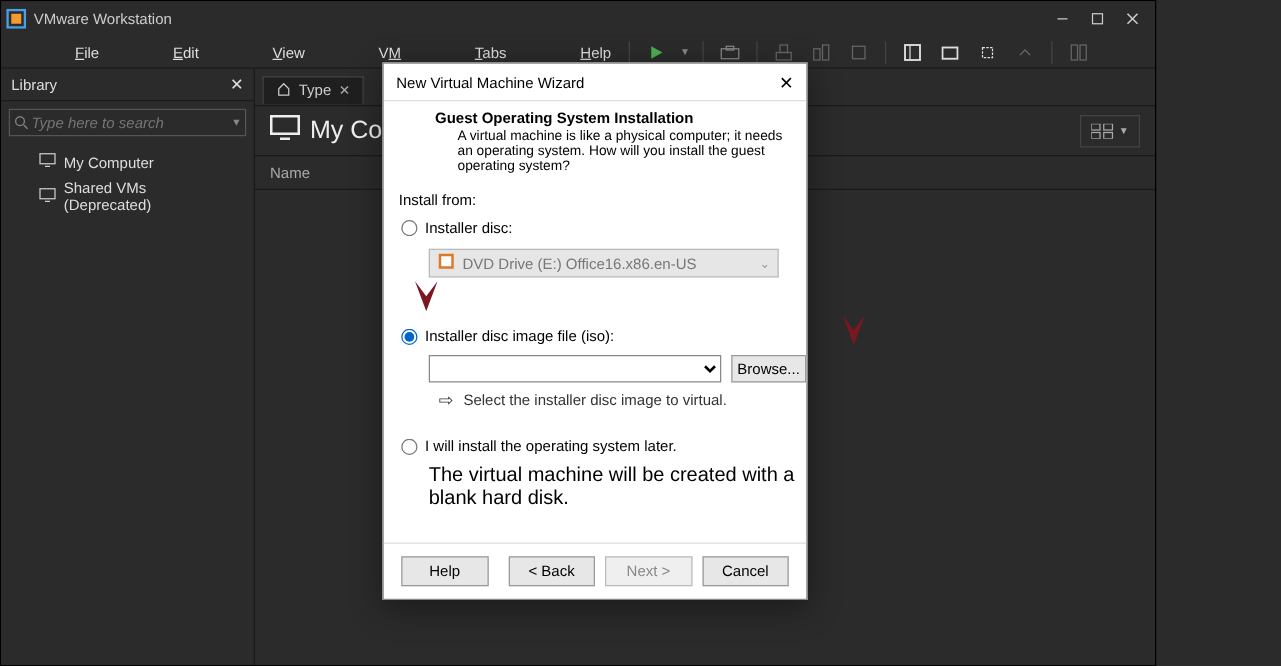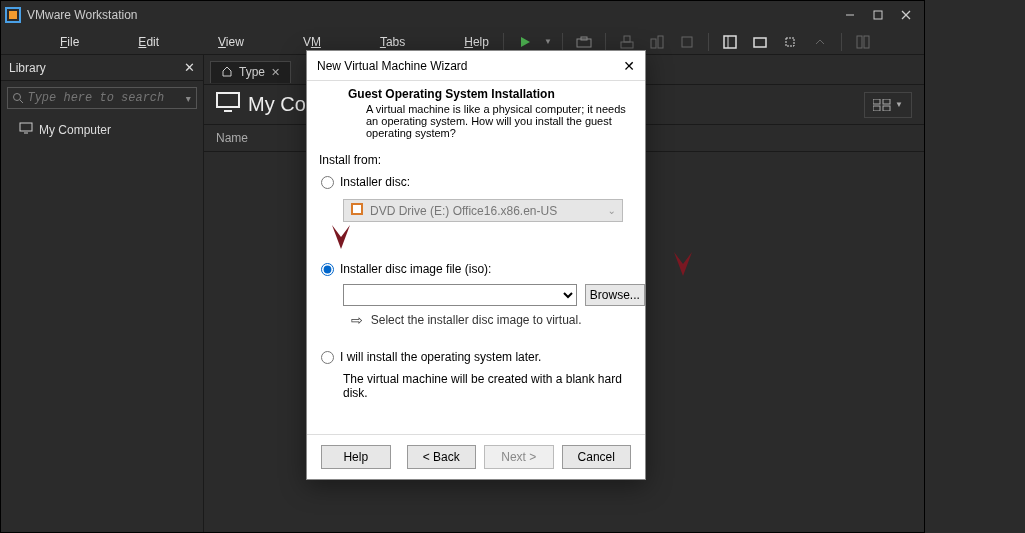--- a/index.html
+++ b/index.html
@@ -12,23 +12,23 @@
   .menubar { height: 26px; background: #2b2b2b; display: flex; align-items: center; padding: 0 8px; color: #ddd; font-size: 12px; border-bottom: 1px solid #1a1a1a; }
   .menubar .menuitem { padding: 4px 8px; cursor: default; margin-left: 43px; }
   .menubar .menuitem u { text-decoration: underline; }
   .toolitem { width: 26px; height: 22px; display: flex; align-items: center; justify-content: center; margin: 0 2px; color: #888; }
   .toolsep { width: 1px; height: 18px; background: #444; margin: 0 6px; }
   .body { flex: 1; display: flex; background: #222; }
   .sidebar { width: 203px; background: #2b2b2b; border-right: 1px solid #1a1a1a; display: flex; flex-direction: column; }
   .sidebar-header { height: 26px; display: flex; align-items: center; justify-content: space-between; padding: 0 8px; color: #ddd; font-size: 12px; border-bottom: 1px solid #1a1a1a; }
   .search { margin: 6px; display:flex; align-items:center; border:1px solid #555; background:#2b2b2b; height:22px; }
   .search .sicon { width:20px; display:flex; align-items:center; justify-content:center; }
-  .search input { flex:1; background:transparent; border:none; color:#888; font-size:12px; outline:none; font-style: italic; font-family: Liberation Mono, monospace;}
+  .search input { flex:1; background:transparent; border:none; color:#888; font-size:12px; outline:none; font-style: italic;}
   .search .dd { width:16px; color:#888; font-size:10px; text-align:center;}
-  .tree { padding: 4px 8px; color:#ddd; font-size:12px; }
+  .tree { padding: 4px 20px; color:#ddd; font-size:12px; }
   .tree .row { display:flex; align-items:center; gap:6px; padding:3px 10px; }
   .main { flex:1; display:flex; flex-direction:column; background:#2b2b2b; }
   .tabbar { height: 30px; display:flex; align-items:center; padding: 4px 6px 0 6px; gap:4px; border-bottom:1px solid #1a1a1a;}
   .tab { background:#1f1f1f; border:1px solid #444; border-bottom:none; color:#ccc; font-size:12px; padding:3px 10px; display:flex;align-items:center; gap:6px;}
   .tab .close { color:#aaa; font-size:11px; }
   .content-header { height:40px; display:flex; align-items:center; justify-content:space-between; color:#eee; padding: 0 12px; border-bottom:1px solid #1a1a1a;}
   .content-header .title { display:flex; align-items:center; gap:8px; font-size:20px;}
   .viewbtn { width:48px;height:26px;border:1px solid #444;display:flex;align-items:center;justify-content:center;color:#aaa;font-size:12px;gap:4px;background:#2b2b2b;}
   .colhead { color:#aaa; font-size:12px; padding:6px 12px; border-bottom:1px solid #1a1a1a;}
   
@@ -42,21 +42,21 @@
   .dialog .sect-label { padding:4px 12px; font-size:12px; }
   .dialog .opt { display:flex; align-items:center; gap:6px; padding:4px 14px; font-size:12px;}
   .dialog .opt input[type=radio]{ accent-color:#0066cc; }
   .dialog .combo-disabled { margin:6px 0 0 36px; width:280px; height:23px; background:#e6e6e6; border:1px solid #bbb; display:flex; align-items:center; gap:6px; padding:0 6px; color:#777; font-size:12px; position:relative;}
   .dialog .combo-disabled .chev { margin-left:auto; color:#999; font-size:10px;}
   .dialog .combo { margin:4px 0 0 36px; display:flex; align-items:center; gap:8px;}
   .dialog .combo select { width:280px; height:22px; border:1px solid #888; font-size:12px; background:#fff;}
   .dialog .browse-btn { width:72px; height:22px; background:#e7e7e7; border:1px solid #999; font-size:12px;}
   .dialog .hint { display:flex; align-items:center; gap:8px; padding:6px 0 0 44px; color:#333; font-size:12px;}
   .dialog .hint .arrow { font-size:14px;}
-  .dialog .later { padding:4px 0 0 36px; font-size:12px;}
+  .dialog .later { padding:4px 0 0 36px; font-size:16px;}
   .dialog .buttons { margin-top:auto; border-top:1px solid #ddd; padding:10px 14px; display:flex; gap:8px; align-items:center;}
   .btn { width:78px; height:24px; background:#e7e7e7; border:1px solid #999; font-size:12px;}
   .btn:disabled { color:#888; background:#efefef; border-color:#bbb;}
   .marker { position:absolute; color:#7a1822; }
   .marker svg { display:block; }
 </style>
 </head>
 <body>
 
 <div class="window">
@@ -175,20 +175,27 @@
         <input placeholder="Type here to search" style="">
         <span class="dd">▾</span>
       </div>
       <div class="tree">
         <div class="row">
           <span><svg width="14" height="12">
                 <rect x="1" y="1" width="12" height="8" fill="none" stroke="#ccc"></rect>
                 <line x1="5" y1="11" x2="9" y2="11" stroke="#ccc"></line>
               </svg></span>
           <span>My Computer</span>
+        </div>
+        <div class="row">
+          <span><svg width="14" height="12">
+                <rect x="1" y="1" width="12" height="8" fill="none" stroke="#ccc"></rect>
+                <line x1="5" y1="11" x2="9" y2="11" stroke="#ccc"></line>
+              </svg></span>
+          <span>Shared VMs (Deprecated)</span>
         </div>
       </div>
     </div>
 
     <div class="main">
       <div class="tabbar">
         <div class="tab">
           <span><svg width="12" height="12">
                 <path d="M2 6 L6 2 L10 6 L10 11 L2 11 Z" fill="none" stroke="#ccc"></path>
               </svg></span>

